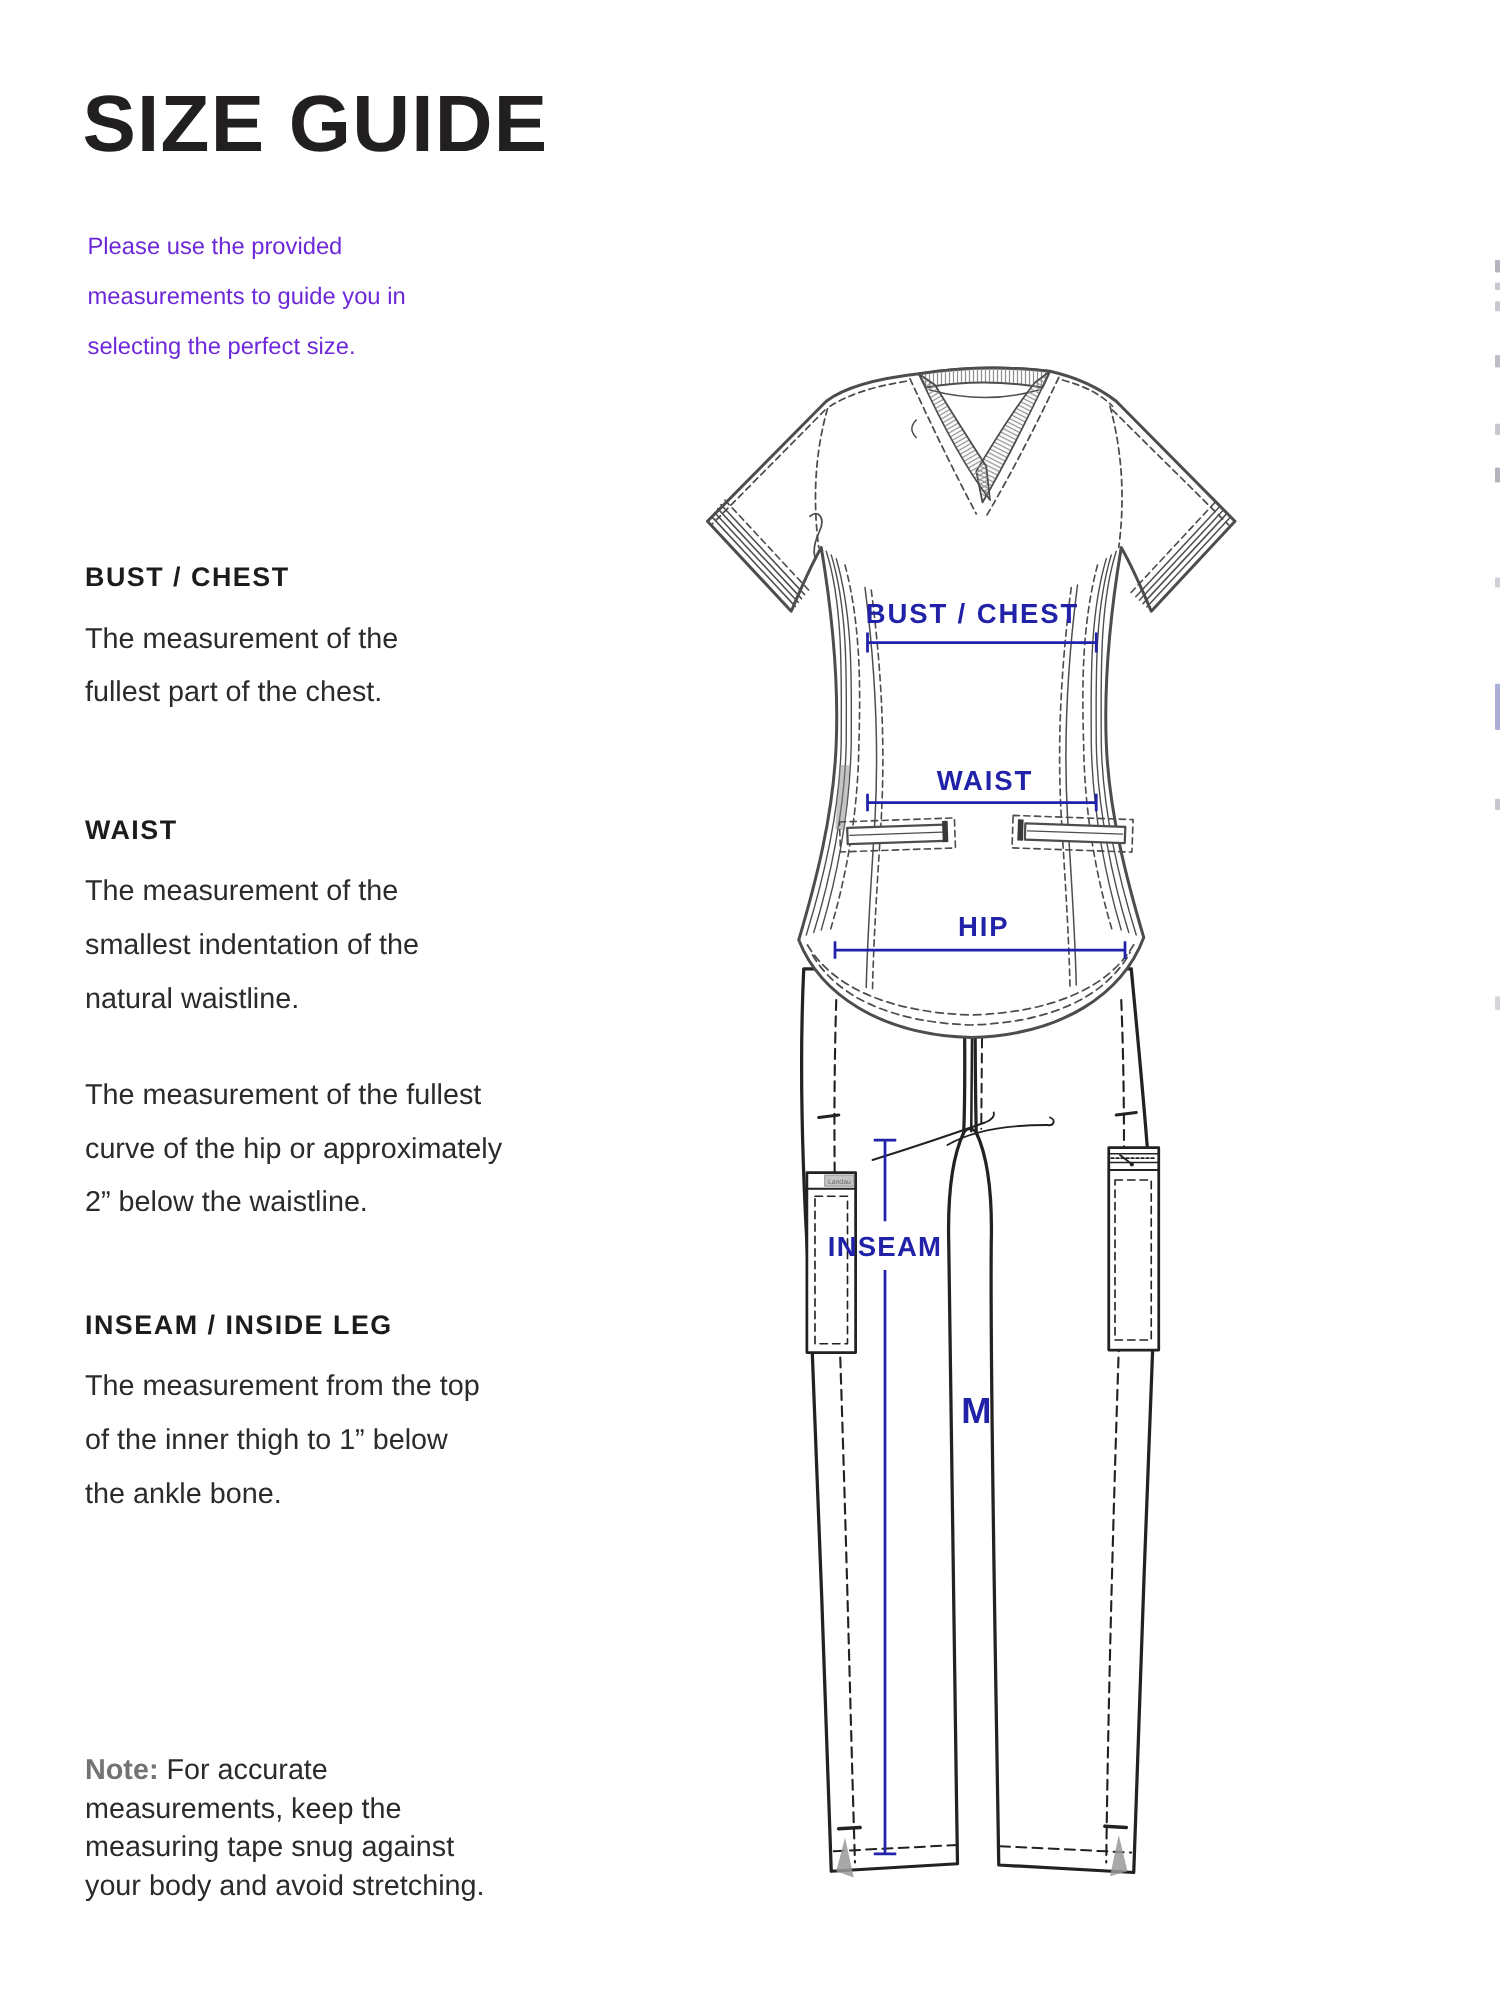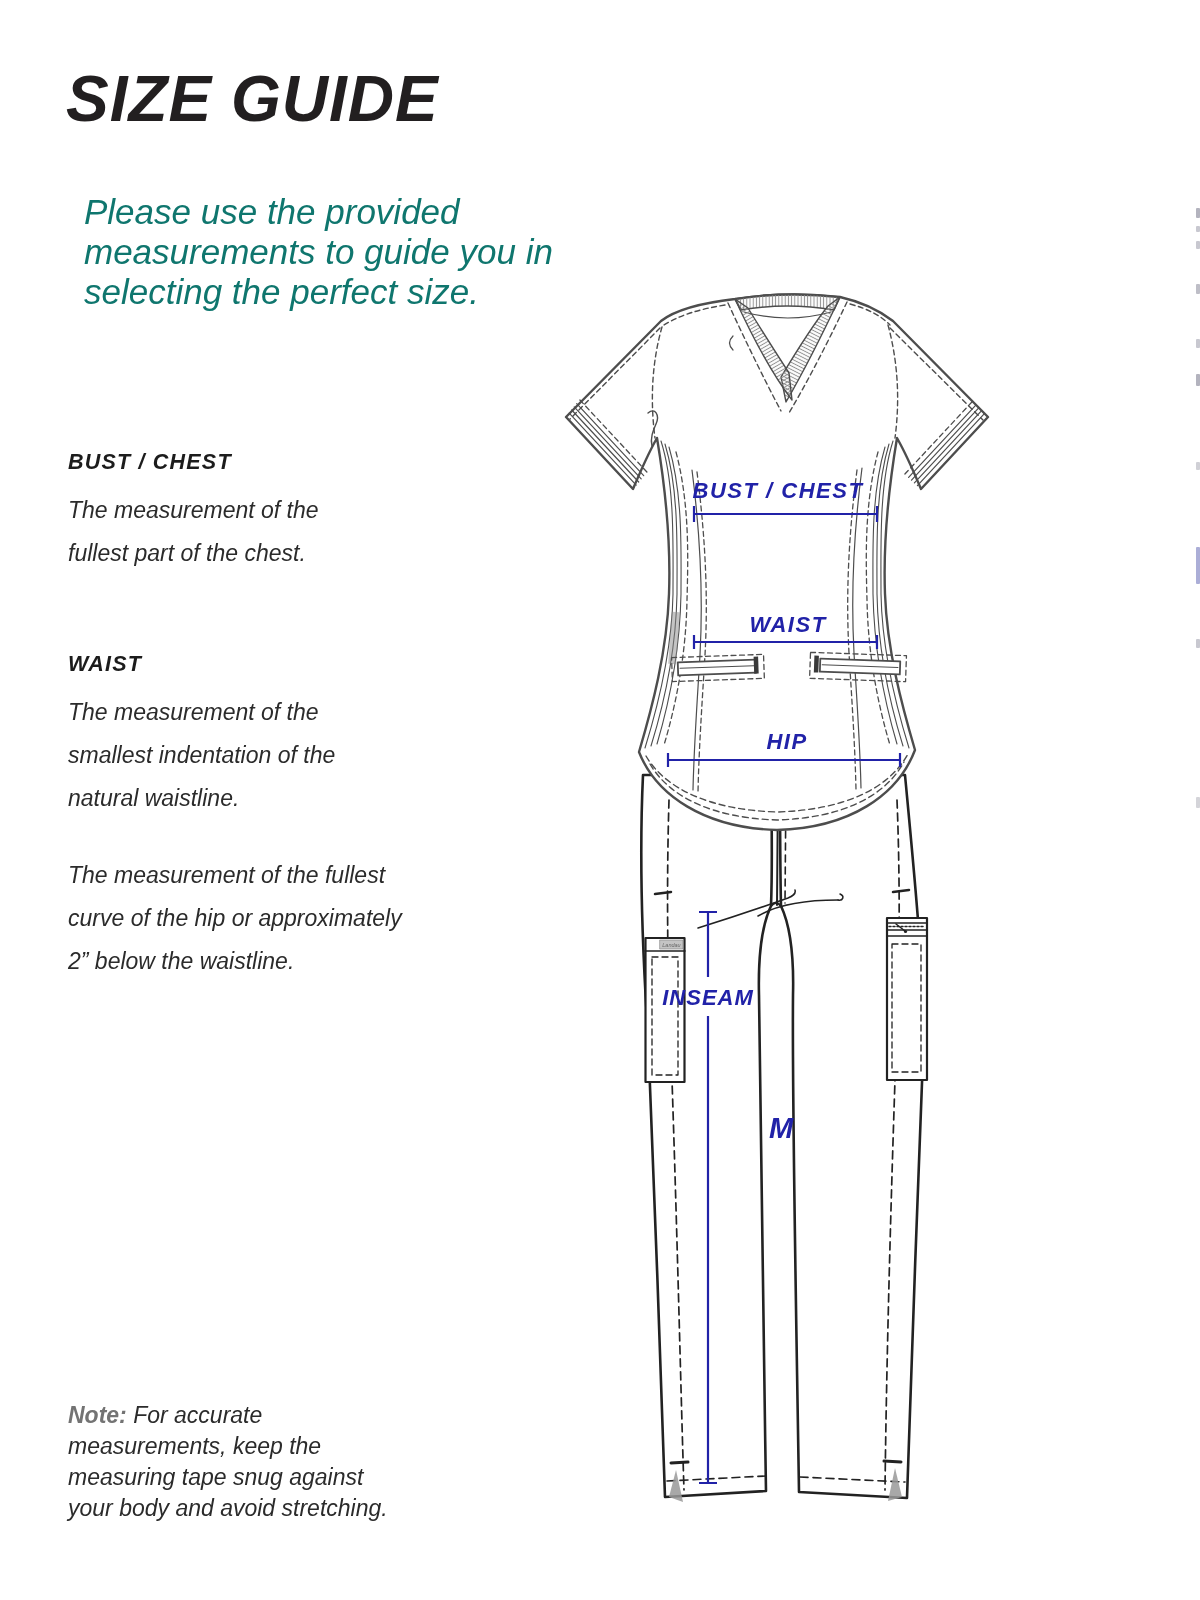--- a/index.html
+++ b/index.html
@@ -1,21 +1,21 @@
 <!DOCTYPE html>
 <html><head>
 <meta charset="utf-8">
 <style>
   html,body{margin:0;padding:0;background:#fff;}
   .page{position:relative;width:1200px;height:1600px;background:#ffffff;overflow:hidden;
-        font-family:"Liberation Sans","DejaVu Sans",sans-serif;color:#222;font-style:italic;}
+        font-family:"Liberation Sans","DejaVu Sans",sans-serif;color:#222;}
   .page-title{position:absolute;left:66px;top:62px;margin:0;font-size:64px;font-weight:700;
         letter-spacing:1px;color:#221f20;}
-  .intro{position:absolute;left:68px;top:176px;margin:16px;font-size:35px;line-height:40px;
-        color:#0f766e;white-space:pre-line;}
+  .intro{position:absolute;left:68px;top:176px;margin:2px;font-size:19px;line-height:40px;
+        color:#6d28d9;white-space:pre-line;}
   .section{position:absolute;left:68px;width:430px;}
   .section h3{margin:0;font-size:21.5px;font-weight:700;letter-spacing:1.2px;color:#1c1c1c;}
   .section p{margin:14px 0 0 0;font-size:23px;line-height:43px;color:#2b2b2b;white-space:pre-line;}
   .sec-bust{top:450px;}
   .sec-waist{top:652px;}
   .sec-hips{top:840px;}
   .sec-inseam{top:1048px;}
   .note{position:absolute;left:68px;top:1400px;width:400px;margin:0;font-size:23px;line-height:31px;
         color:#2b2b2b;white-space:pre-line;}
   .note b{color:#737373;}
@@ -43,20 +43,26 @@
     <h3>WAIST</h3>
     <p>The measurement of the
 smallest indentation of the
 natural waistline.</p>
   </div>
   <div class="section sec-hips">
     <p>The measurement of the fullest
 curve of the hip or approximately
 2” below the waistline.</p>
   </div>
+  <div class="section sec-inseam">
+    <h3>INSEAM / INSIDE LEG</h3>
+    <p>The measurement from the top
+of the inner thigh to 1” below
+the ankle bone.</p>
+  </div>
 
   <p class="note"><b>Note:</b><span> For accurate
 measurements, keep the
 measuring tape snug against
 your body and avoid stretching.</span></p>
 
   <svg class="diagram" viewBox="520 285 500 1245" xmlns="http://www.w3.org/2000/svg">
     <defs>
       <pattern id="ribA" width="3.2" height="6" patternUnits="userSpaceOnUse">
         <path d="M1.2 0 V6" stroke="#8f8f8f" stroke-width="1"></path>

